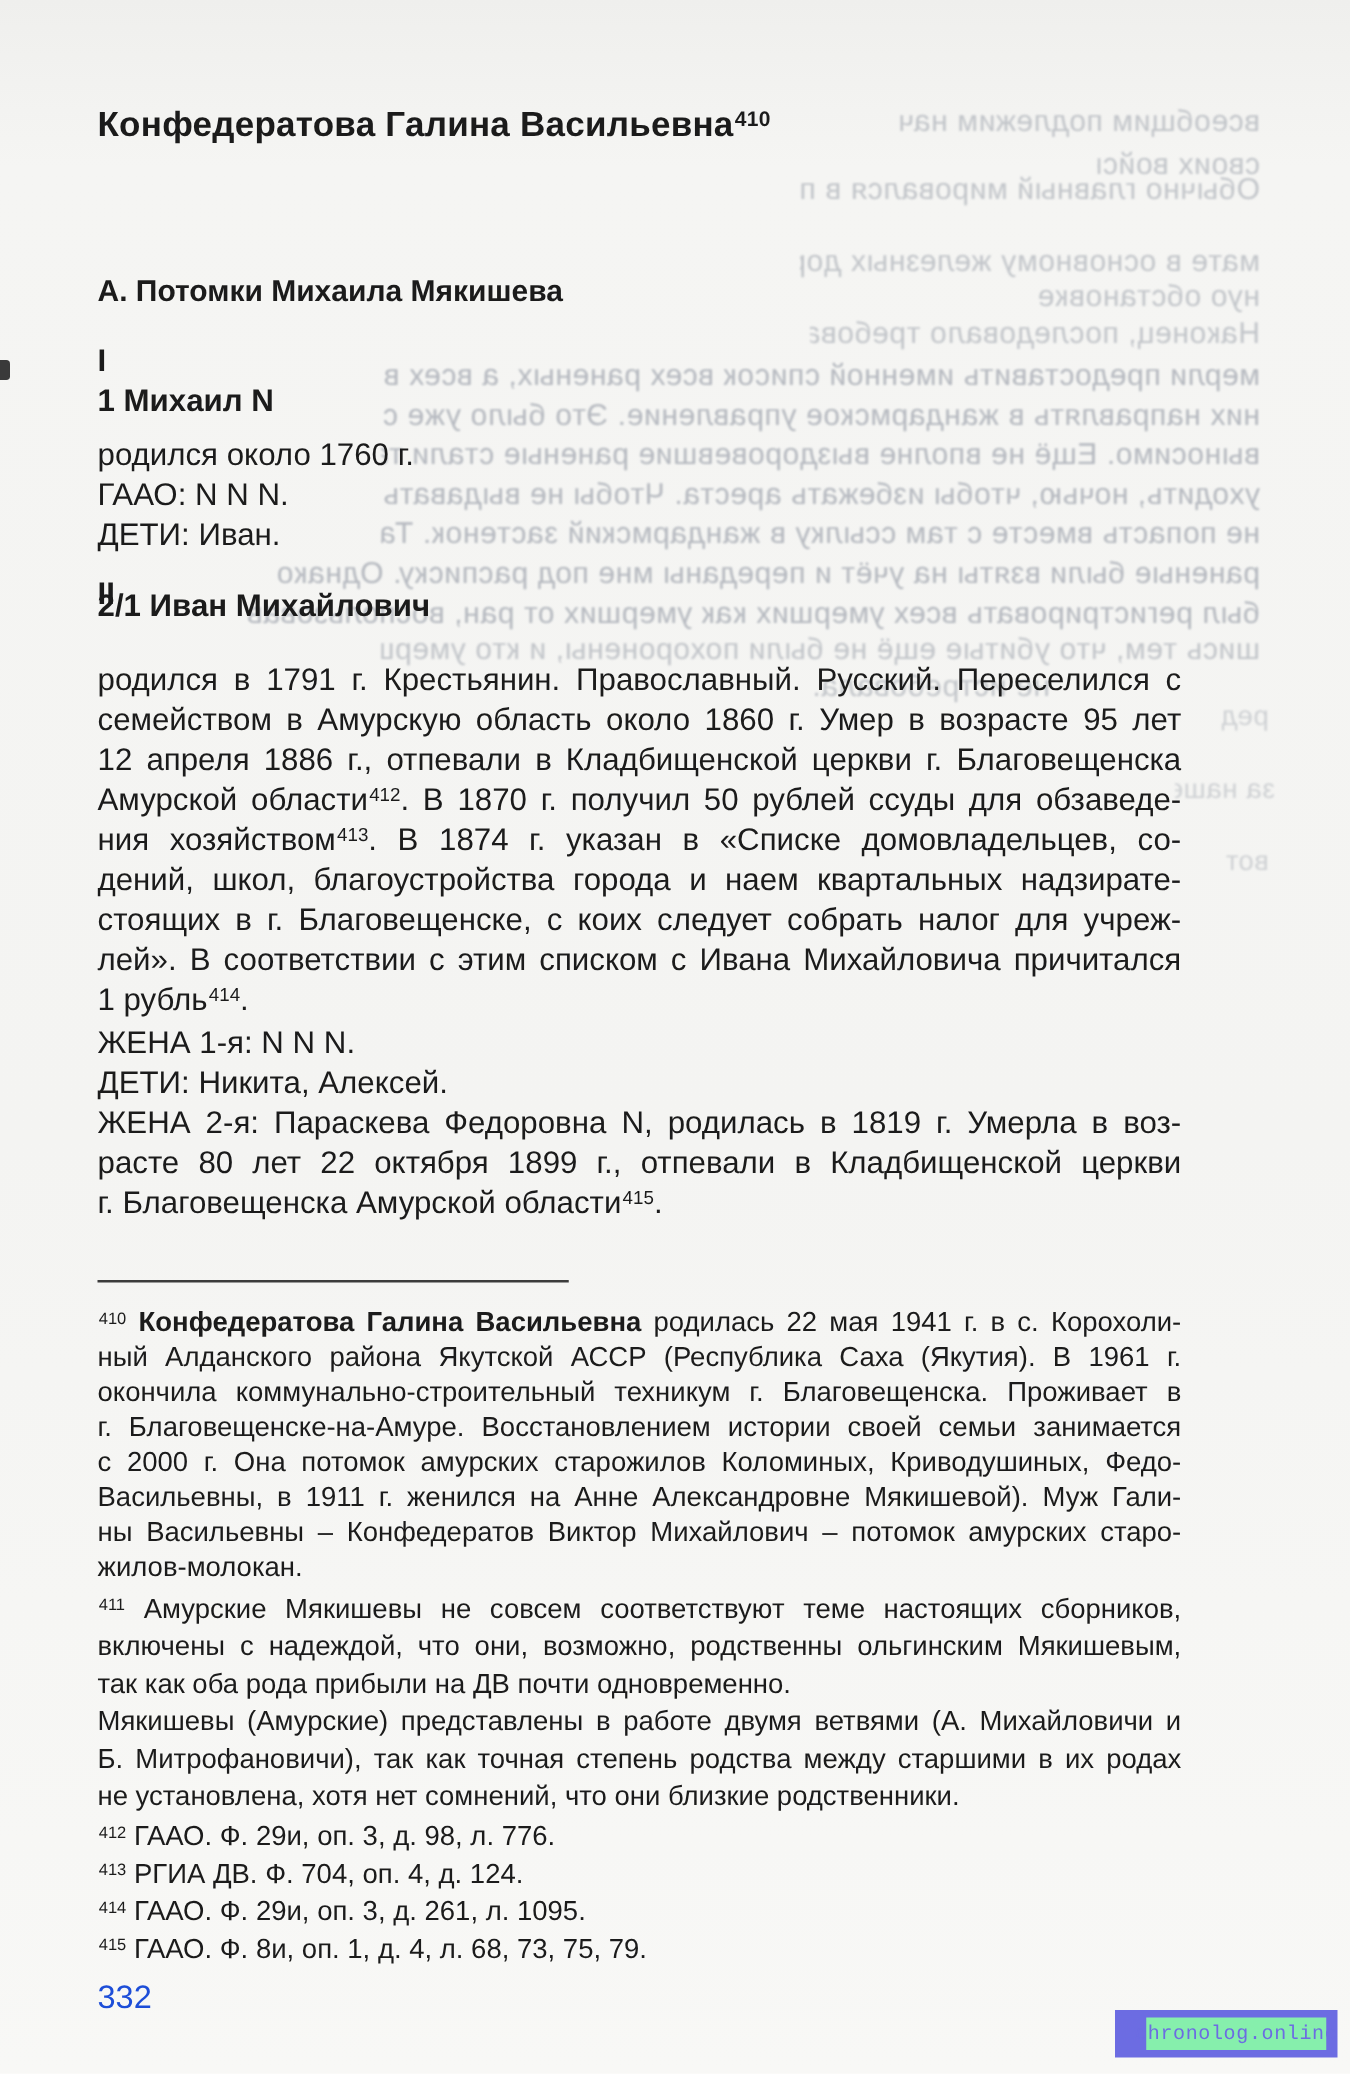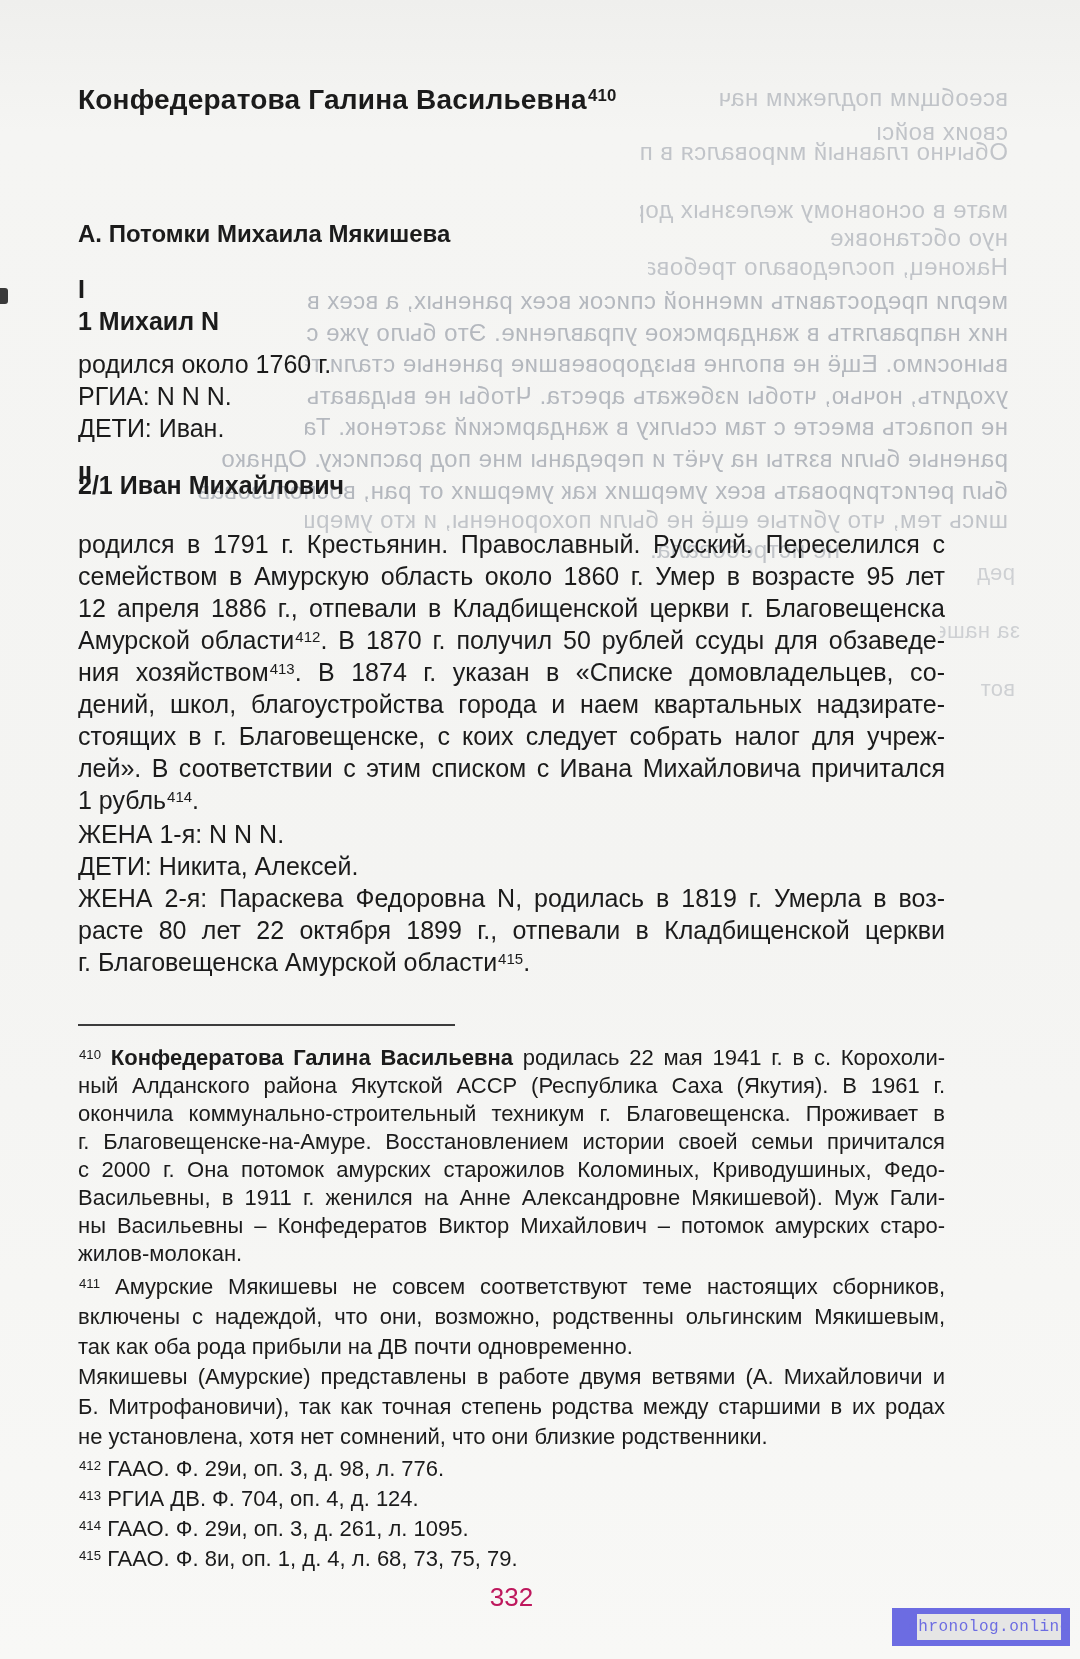--- a/index.html
+++ b/index.html
@@ -22,35 +22,35 @@
   .para .ln.last{text-align-last:left;}
   .fnblock .ln{font-size:22px;text-align:justify;text-align-last:justify;}
   .fnblock .ln.last{text-align-last:left;}
   .fn410 .ln{line-height:28px;}
   .fn411a .ln,.fn411b .ln{line-height:30px;}
   .fnrefs .ln{line-height:30px;text-align:left;text-align-last:left;}
   .fn411a{margin-top:4px;}
   .fn411b{margin-top:0px;}
   .fnrefs{margin-top:2px;}
   .fnsep{position:absolute;left:78px;top:1024px;width:377px;height:2px;background:#3c3c3c;}
-  .pagenum{position:absolute;left:78px;top:1582px;width:867px;text-align:center;font-size:26px;color:#be185d;}
+  .pagenum{position:absolute;left:78px;top:1582px;width:867px;font-size:26px;color:#1d4ed8;}
   
   .ghost{
     position:absolute;white-space:nowrap;overflow:hidden;
     font-size:24px;color:#b5b9bf;opacity:.8;
     transform:scaleX(-1);filter:blur(.7px);letter-spacing:.5px;
   }
   .ghost.strong{opacity:.95;color:#b1b5bc;}
   .ghost.frag{font-size:22px;opacity:.6;}
   .speck{position:absolute;left:0;top:288px;width:8px;height:16px;background:#3a3a3a;border-radius:0 3px 3px 0;}
   
   .wm{position:absolute;left:892px;top:1608px;width:178px;height:38px;}
   .wm-outer{position:absolute;inset:0;}
   .wm-inner{
-    position:absolute;left:9px;right:9px;top:6px;bottom:6px;background:#e5e5e5;
+    position:absolute;left:9px;right:9px;top:6px;bottom:6px;background:#86efac;
     display:flex;align-items:center;justify-content:center;
     font-family:"Liberation Mono","DejaVu Sans Mono",monospace;
     font-size:16px;letter-spacing:.5px;margin-left:16px;
   }
 </style>
 </head>
 <body>
 
 <div class="page">
 
@@ -75,21 +75,21 @@
 
   <div class="speck"></div>
 
   <h1 class="col h-main" style="top:84px;">Конфедератова Галина Васильевна<sup>410</sup></h1>
   <h2 class="col h-branch" style="top:220px;">А. Потомки Михаила Мякишева</h2>
 
   <div class="col gen" style="top:274px;">I</div>
   <div class="col pname" style="top:306px;">1 Михаил N</div>
   <div class="col" style="top:348px;">
     <div class="bodyline">родился около 1760 г.</div>
-    <div class="bodyline">РГИА: N N N.</div>
+    <div class="bodyline">ГААО: N N N.</div>
     <div class="bodyline">ДЕТИ: Иван.</div>
   </div>
 
   <div class="col gen" style="top:460px;">II</div>
   <div class="col pname" style="top:470px;">2/1 Иван Михайлович</div>
   <div class="col para" style="top:528px;">
       <div class="ln">родился в 1791 г. Крестьянин. Православный. Русский. Переселился с</div>
       <div class="ln">семейством в Амурскую область около 1860 г. Умер в возрасте 95 лет</div>
       <div class="ln">12 апреля 1886 г., отпевали в Кладбищенской церкви г. Благовещенска</div>
       <div class="ln">Амурской области<sup>412</sup>. В 1870 г. получил 50 рублей ссуды для обзаведе-</div>
@@ -108,21 +108,21 @@
       <div class="ln">расте 80 лет 22 октября 1899 г., отпевали в Кладбищенской церкви</div>
       <div class="ln last">г. Благовещенска Амурской области<sup>415</sup>.</div>
     </div>
 
   <div class="fnsep"></div>
   <div class="col" style="top:1044px;">
     <div class="fnblock fn410">
         <div class="ln"><sup>410</sup> <b>Конфедератова Галина Васильевна</b> родилась 22 мая 1941 г. в с. Корохоли-</div>
         <div class="ln">ный Алданского района Якутской АССР (Республика Саха (Якутия). В 1961 г.</div>
         <div class="ln">окончила коммунально-строительный техникум г. Благовещенска. Проживает в</div>
-        <div class="ln">г. Благовещенске-на-Амуре. Восстановлением истории своей семьи причитался</div>
+        <div class="ln">г. Благовещенске-на-Амуре. Восстановлением истории своей семьи занимается</div>
         <div class="ln">с 2000 г. Она потомок амурских старожилов Коломиных, Криводушиных, Федо-</div>
         <div class="ln">Васильевны, в 1911 г. женился на Анне Александровне Мякишевой). Муж Гали-</div>
         <div class="ln">ны Васильевны – Конфедератов Виктор Михайлович – потомок амурских старо-</div>
         <div class="ln last">жилов-молокан.</div>
       </div>
     <div class="fnblock fn411a">
         <div class="ln"><sup>411</sup> Амурские Мякишевы не совсем соответствуют теме настоящих сборников,</div>
         <div class="ln">включены с надеждой, что они, возможно, родственны ольгинским Мякишевым,</div>
         <div class="ln last">так как оба рода прибыли на ДВ почти одновременно.</div>
       </div>

